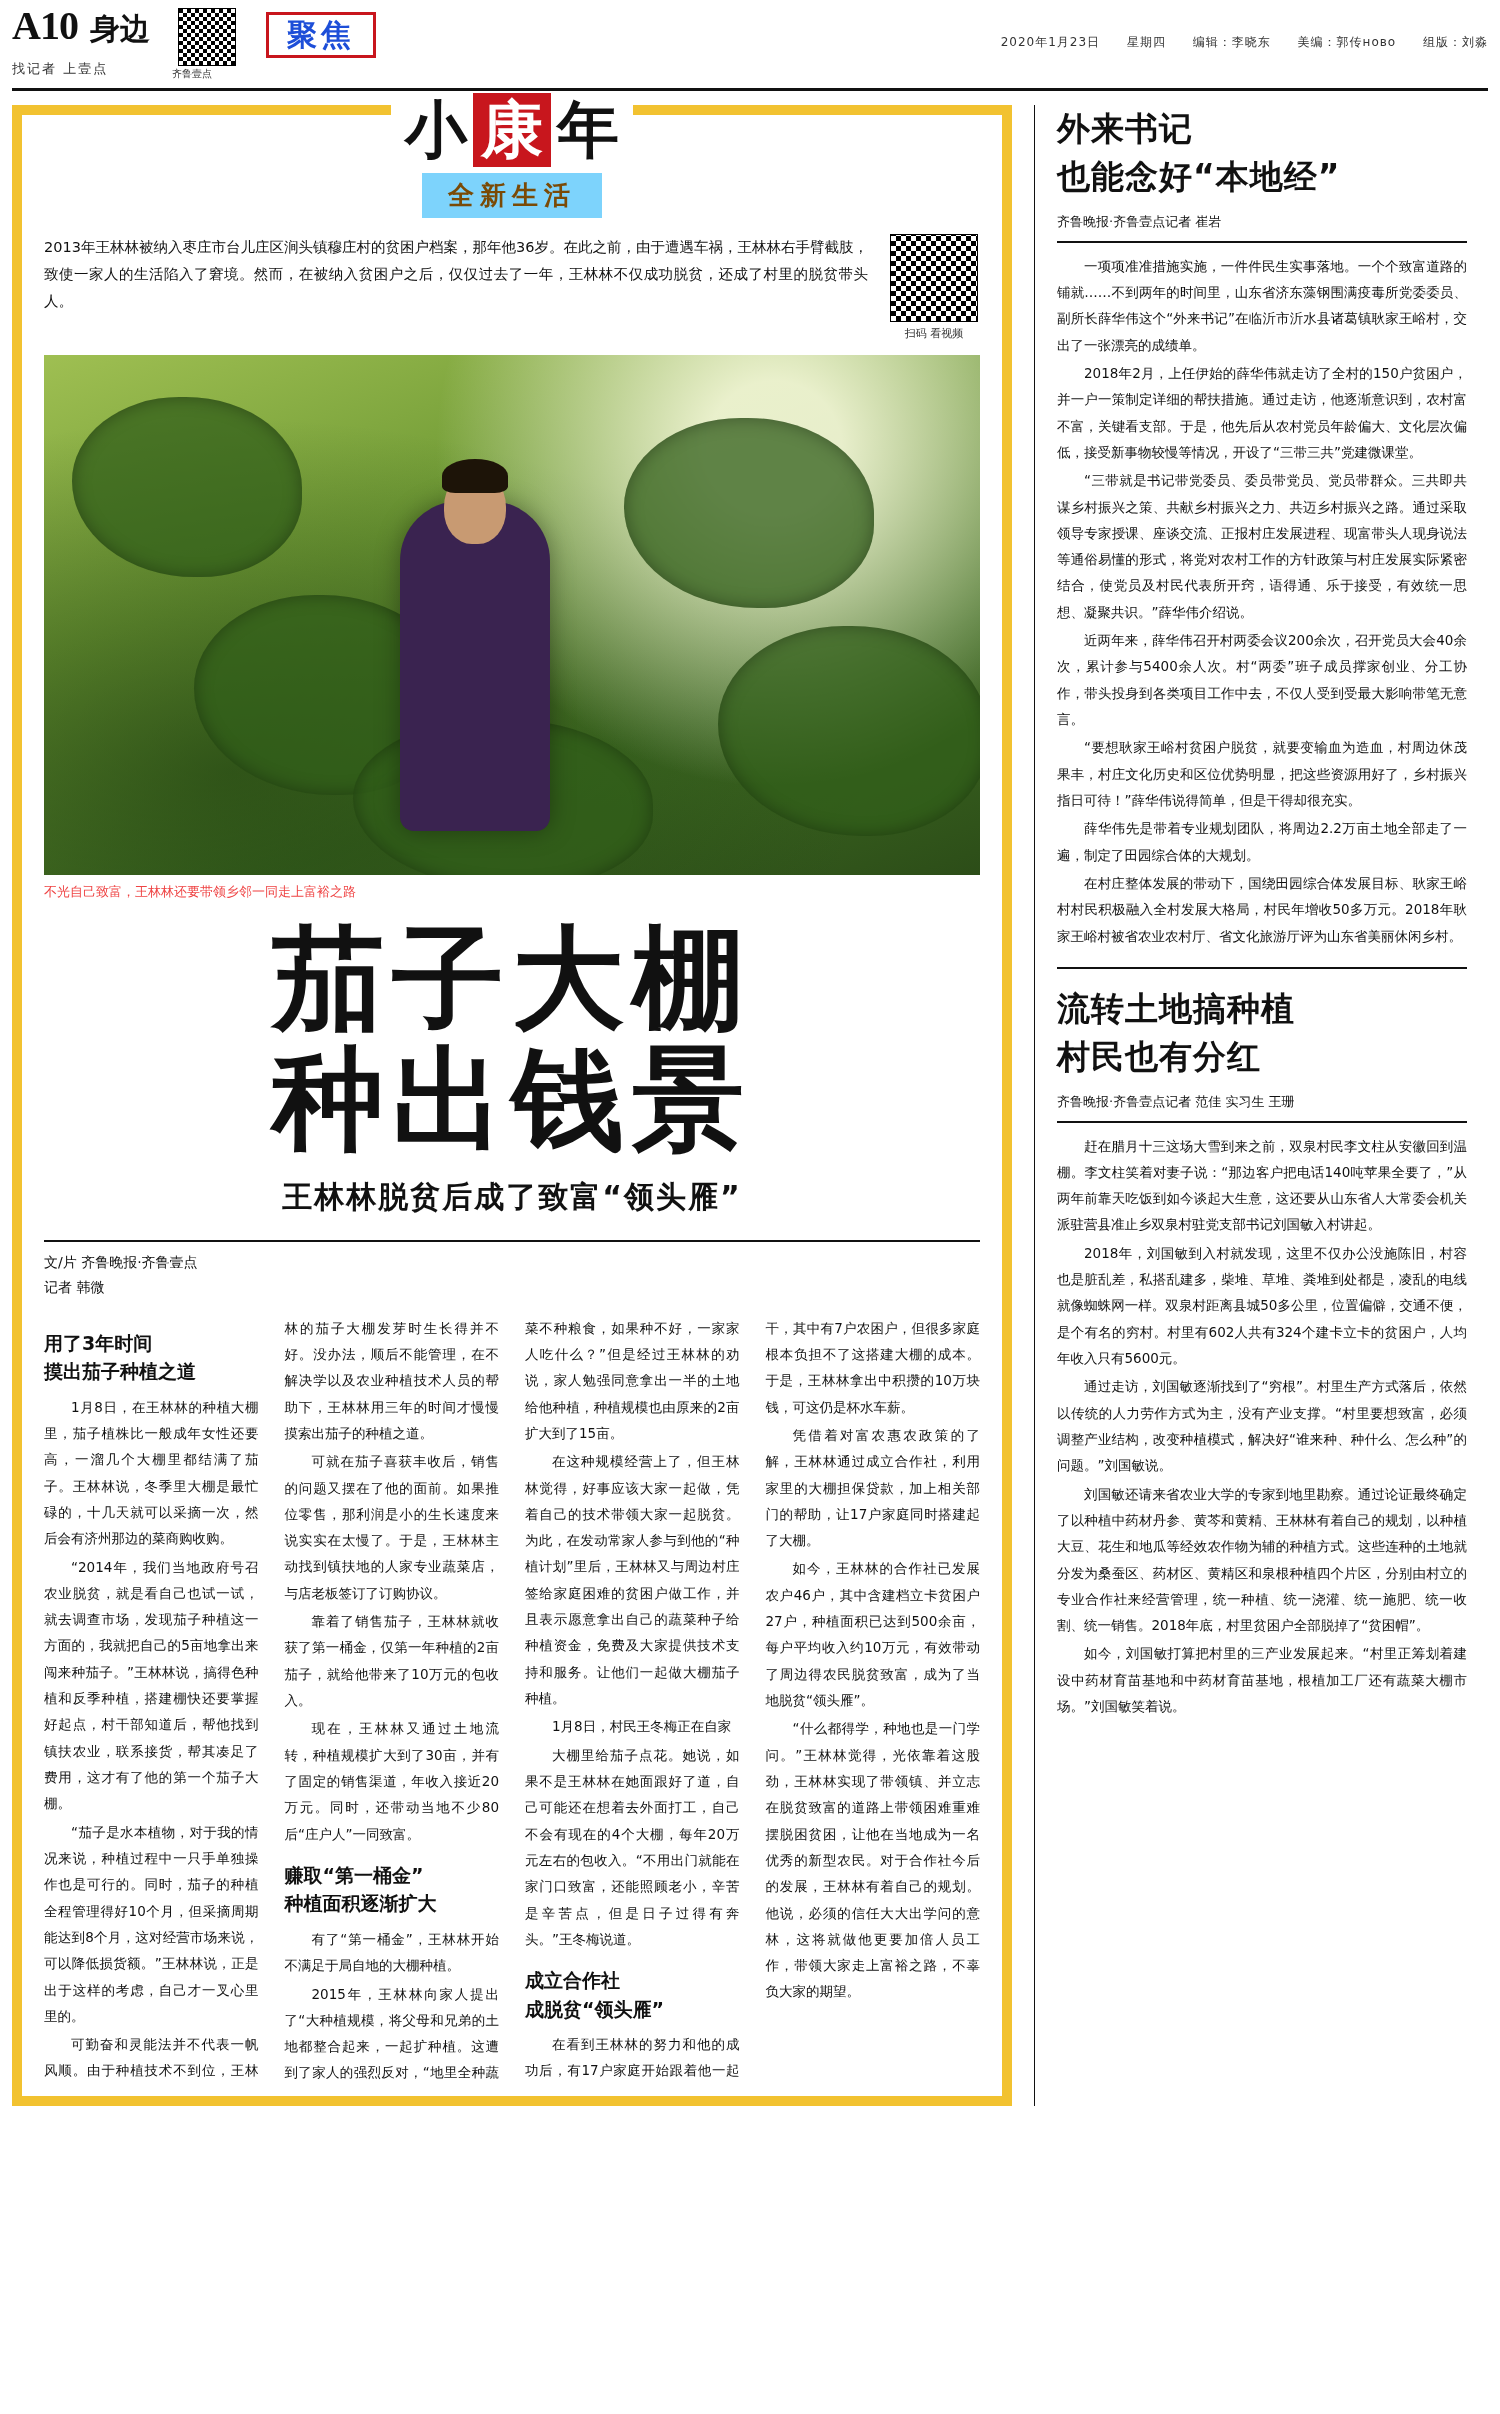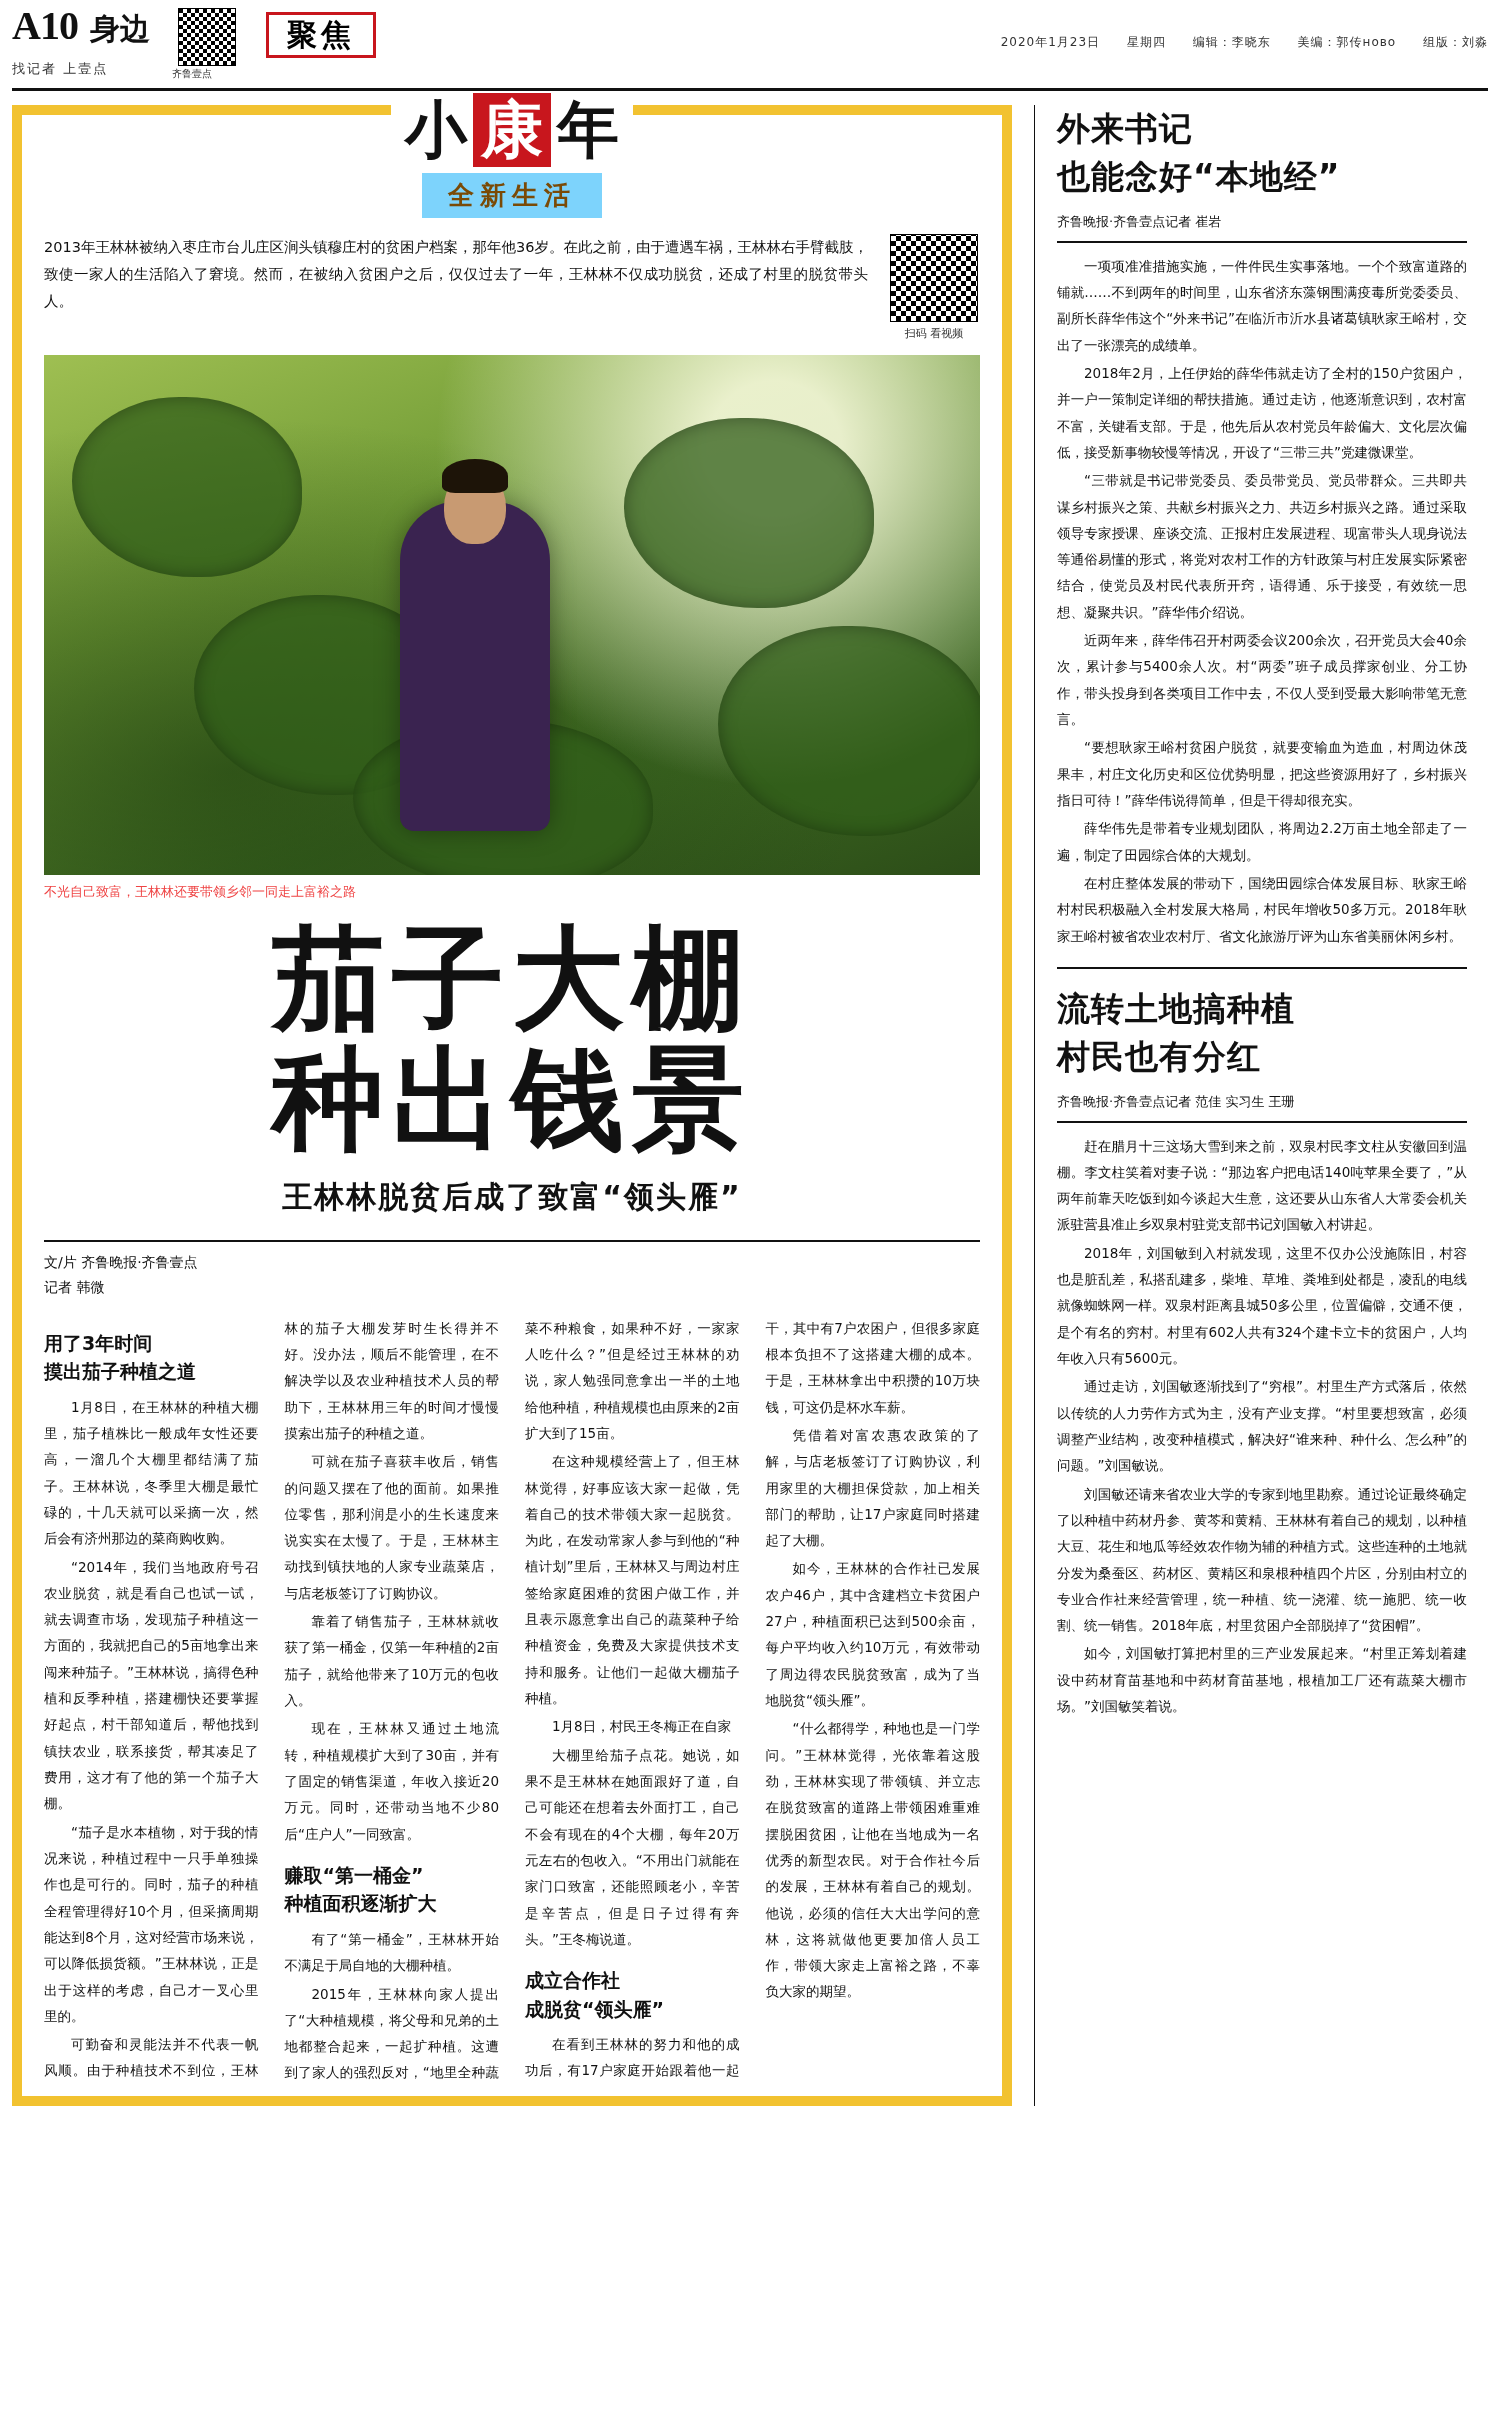--- a/index.html
+++ b/index.html
@@ -12,21 +12,21 @@
   .page-no{font-size:40px;font-weight:bold;letter-spacing:-1px;line-height:1;font-family:"Liberation Serif",serif;}
   .page-sec{font-size:30px;font-weight:bold;margin-left:12px;line-height:1;}
   .mh-sub{font-size:13px;color:#333;margin-top:14px;letter-spacing:2px;}
   .qr{width:56px;height:56px;margin-left:14px;margin-top:2px;
       background:
         repeating-linear-gradient(0deg,#000 0 4px,#fff 4px 8px),
         repeating-linear-gradient(90deg,#000 0 4px,#fff 4px 8px);
       background-blend-mode:difference;background-color:#fff;border:1px solid #000;}
   .qr-cap{font-size:10px;width:56px;text-align:center;color:#333;margin-top:1px;}
   .focus-box{margin-left:30px;margin-top:6px;border:3px solid #c8161d;padding:4px 18px;}
-  .focus-box span{font-size:30px;font-weight:bold;color:#000000;letter-spacing:4px;line-height:1.05;}
+  .focus-box span{font-size:30px;font-weight:bold;color:#1d4ed8;letter-spacing:4px;line-height:1.05;}
   .mh-right{margin-left:auto;text-align:right;padding-top:4px;}
   .brand{font-size:28px;font-weight:bold;color:#c8161d;font-family:"Liberation Serif",serif;letter-spacing:1px;}
   .mh-meta{font-size:12px;color:#333;margin-top:30px;letter-spacing:1px;}
   .mh-meta span{margin-left:22px;}
 
   
   .body{display:flex;margin-top:14px;}
   .left-col{width:1000px;position:relative;}
   .divider{width:1px;background:#111;margin:0 22px;}
   .right-col{width:410px;}
@@ -179,21 +179,21 @@
           <p>有了“第一桶金”，王林林开始不满足于局自地的大棚种植。</p>
           <p>2015年，王林林向家人提出了“大种植规模，将父母和兄弟的土地都整合起来，一起扩种植。这遭到了家人的强烈反对，“地里全种蔬菜不种粮食，如果种不好，一家家人吃什么？”但是经过王林林的劝说，家人勉强同意拿出一半的土地给他种植，种植规模也由原来的2亩扩大到了15亩。</p>
           <p>在这种规模经营上了，但王林林觉得，好事应该大家一起做，凭着自己的技术带领大家一起脱贫。为此，在发动常家人参与到他的“种植计划”里后，王林林又与周边村庄签给家庭困难的贫困户做工作，并且表示愿意拿出自己的蔬菜种子给种植资金，免费及大家提供技术支持和服务。让他们一起做大棚茄子种植。</p>
           <p>1月8日，村民王冬梅正在自家</p>
 
           <p>大棚里给茄子点花。她说，如果不是王林林在她面跟好了道，自己可能还在想着去外面打工，自己不会有现在的4个大棚，每年20万元左右的包收入。“不用出门就能在家门口致富，还能照顾老小，辛苦是辛苦点，但是日子过得有奔头。”王冬梅说道。</p>
 
           <h3 style="white-space:pre-line;">成立合作社
 成脱贫“领头雁”</h3>
           <p>在看到王林林的努力和他的成功后，有17户家庭开始跟着他一起干，其中有7户农困户，但很多家庭根本负担不了这搭建大棚的成本。于是，王林林拿出中积攒的10万块钱，可这仍是杯水车薪。</p>
-          <p>凭借着对富农惠农政策的了解，与店老板签订了订购协议，利用家里的大棚担保贷款，加上相关部门的帮助，让17户家庭同时搭建起了大棚。</p>
+          <p>凭借着对富农惠农政策的了解，王林林通过成立合作社，利用家里的大棚担保贷款，加上相关部门的帮助，让17户家庭同时搭建起了大棚。</p>
           <p>如今，王林林的合作社已发展农户46户，其中含建档立卡贫困户27户，种植面积已达到500余亩，每户平均收入约10万元，有效带动了周边得农民脱贫致富，成为了当地脱贫“领头雁”。</p>
           <p>“什么都得学，种地也是一门学问。”王林林觉得，光依靠着这股劲，王林林实现了带领镇、并立志在脱贫致富的道路上带领困难重难摆脱困贫困，让他在当地成为一名优秀的新型农民。对于合作社今后的发展，王林林有着自己的规划。他说，必须的信任大大出学问的意林，这将就做他更要加倍人员工作，带领大家走上富裕之路，不辜负大家的期望。</p>
         </div>
 
       </div>
     </div>
 
     <div class="divider"></div>
 
     <div class="right-col">

